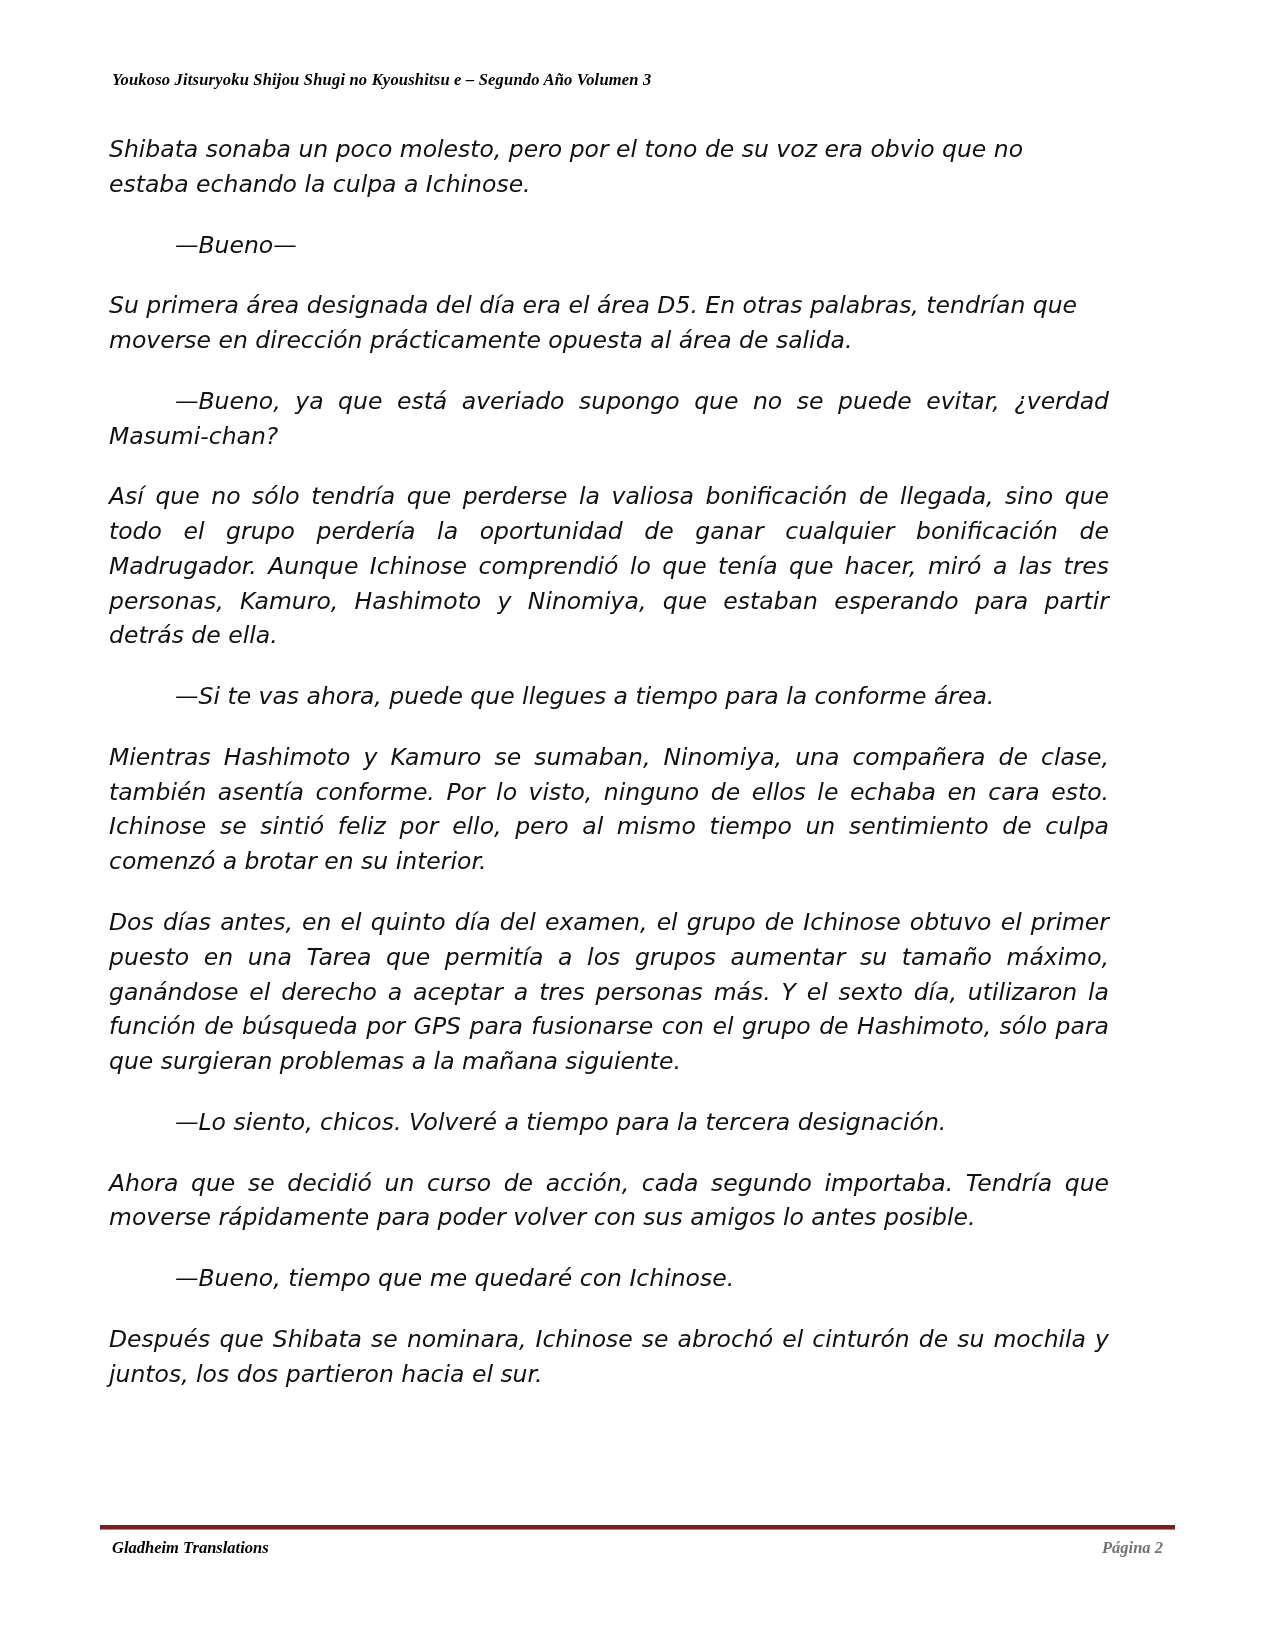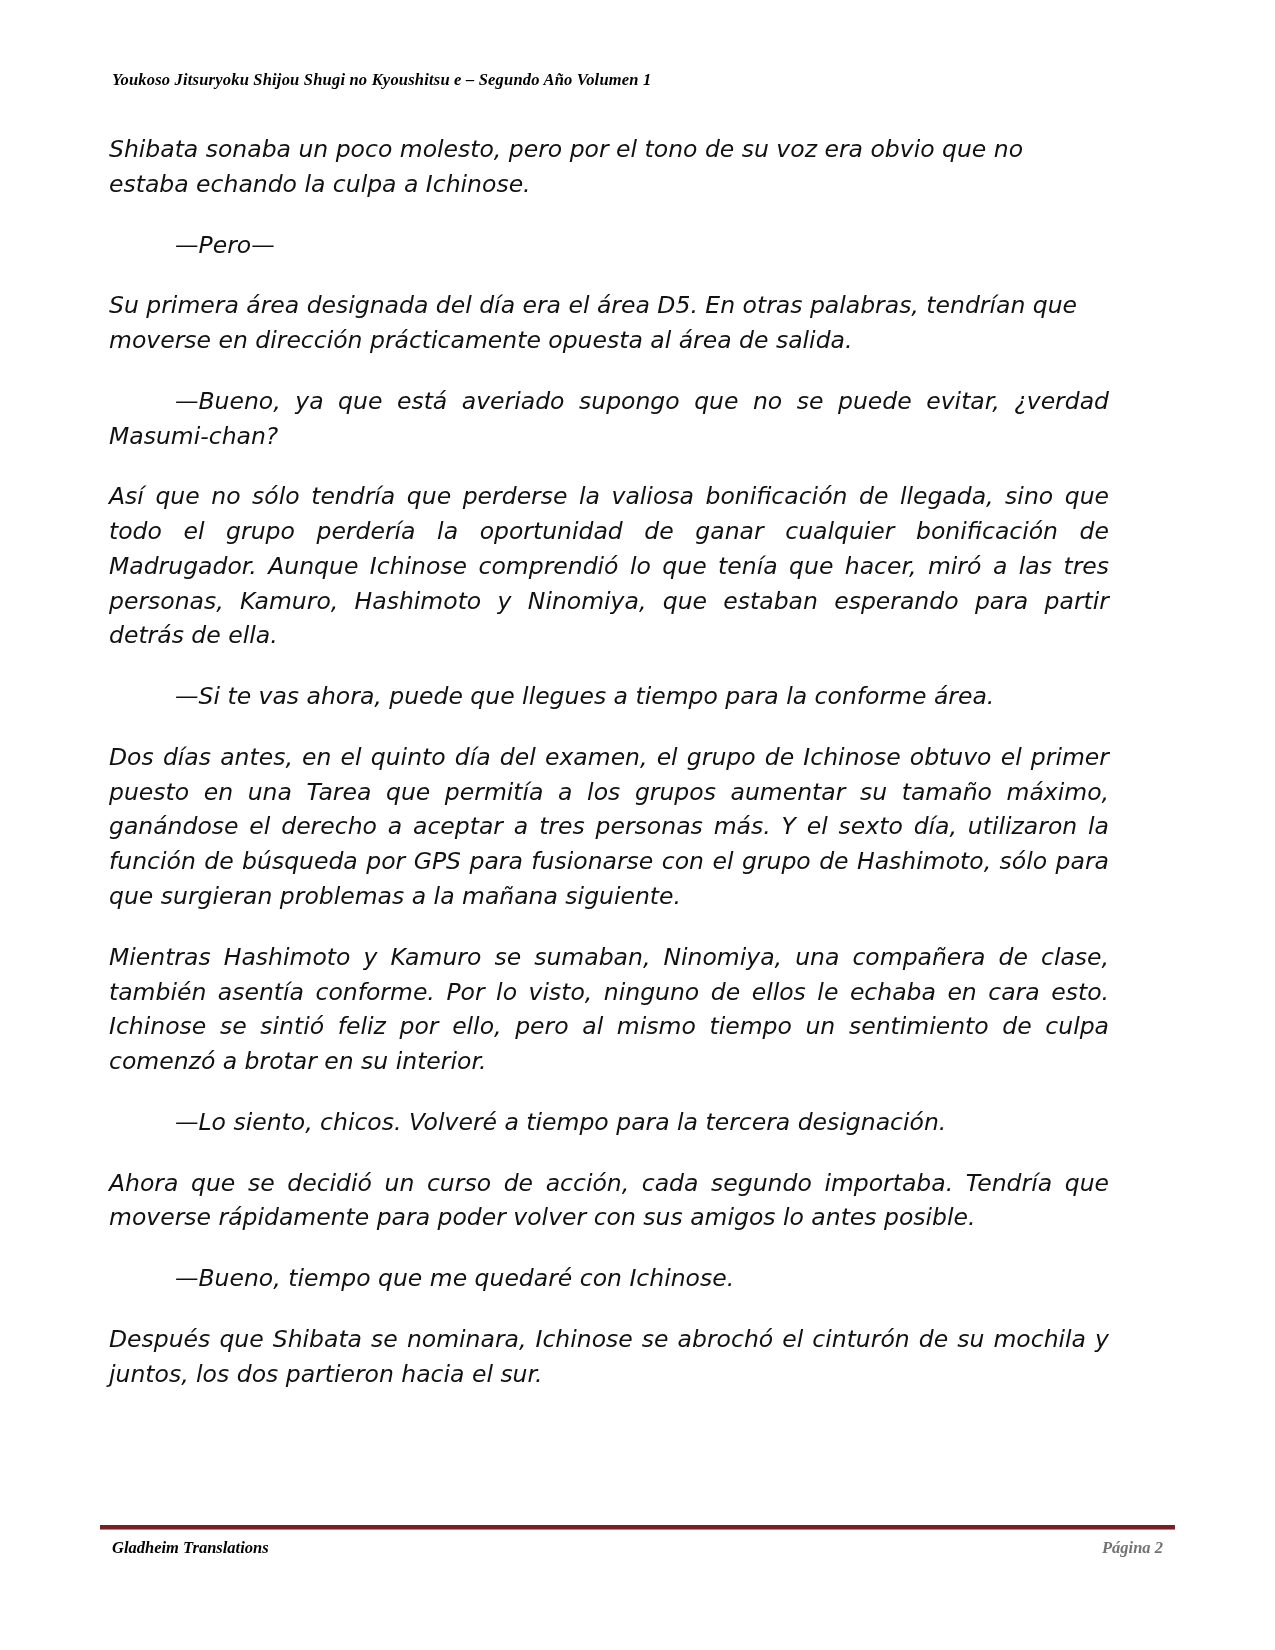--- a/index.html
+++ b/index.html
@@ -83,31 +83,31 @@
     font-size: 16.5px;
   }
   .footer-left { color: #000000; }
   .footer-right { color: #737373; }
 </style>
 </head>
 <body>
 
 <div class="page">
 
-  <div class="header">Youkoso Jitsuryoku Shijou Shugi no Kyoushitsu e – Segundo Año Volumen 1</div>
+  <div class="header">Youkoso Jitsuryoku Shijou Shugi no Kyoushitsu e – Segundo Año Volumen 3</div>
 
   <div class="content">
     <p class="body-text no-justify">Shibata sonaba un poco molesto, pero por el tono de su voz era obvio que no estaba echando la culpa a Ichinose.</p>
-    <p class="body-text indent no-justify">—Pero—</p>
+    <p class="body-text indent no-justify">—Bueno—</p>
     <p class="body-text no-justify">Su primera área designada del día era el área D5. En otras palabras, tendrían que moverse en dirección prácticamente opuesta al área de salida.</p>
     <p class="body-text indent">—Bueno, ya que está averiado supongo que no se puede evitar, ¿verdad Masumi-chan?</p>
     <p class="body-text">Así que no sólo tendría que perderse la valiosa bonificación de llegada, sino que todo el grupo perdería la oportunidad de ganar cualquier bonificación de Madrugador. Aunque Ichinose comprendió lo que tenía que hacer, miró a las tres personas, Kamuro, Hashimoto y Ninomiya, que estaban esperando para partir detrás de ella.</p>
     <p class="body-text indent no-justify">—Si te vas ahora, puede que llegues a tiempo para la conforme área.</p>
+    <p class="body-text">Mientras Hashimoto y Kamuro se sumaban, Ninomiya, una compañera de clase, también asentía conforme. Por lo visto, ninguno de ellos le echaba en cara esto. Ichinose se sintió feliz por ello, pero al mismo tiempo un sentimiento de culpa comenzó a brotar en su interior.</p>
     <p class="body-text">Dos días antes, en el quinto día del examen, el grupo de Ichinose obtuvo el primer puesto en una Tarea que permitía a los grupos aumentar su tamaño máximo, ganándose el derecho a aceptar a tres personas más. Y el sexto día, utilizaron la función de búsqueda por GPS para fusionarse con el grupo de Hashimoto, sólo para que surgieran problemas a la mañana siguiente.</p>
-    <p class="body-text">Mientras Hashimoto y Kamuro se sumaban, Ninomiya, una compañera de clase, también asentía conforme. Por lo visto, ninguno de ellos le echaba en cara esto. Ichinose se sintió feliz por ello, pero al mismo tiempo un sentimiento de culpa comenzó a brotar en su interior.</p>
     <p class="body-text indent no-justify">—Lo siento, chicos. Volveré a tiempo para la tercera designación.</p>
     <p class="body-text">Ahora que se decidió un curso de acción, cada segundo importaba. Tendría que moverse rápidamente para poder volver con sus amigos lo antes posible.</p>
     <p class="body-text indent no-justify">—Bueno, tiempo que me quedaré con Ichinose.</p>
     <p class="body-text">Después que Shibata se nominara, Ichinose se abrochó el cinturón de su mochila y juntos, los dos partieron hacia el sur.</p>
   </div>
 
   <div class="footer-rule" style="background: rgb(122, 31, 31);"></div>
 
   <div class="footer">
     <span class="footer-left">Gladheim Translations</span>

